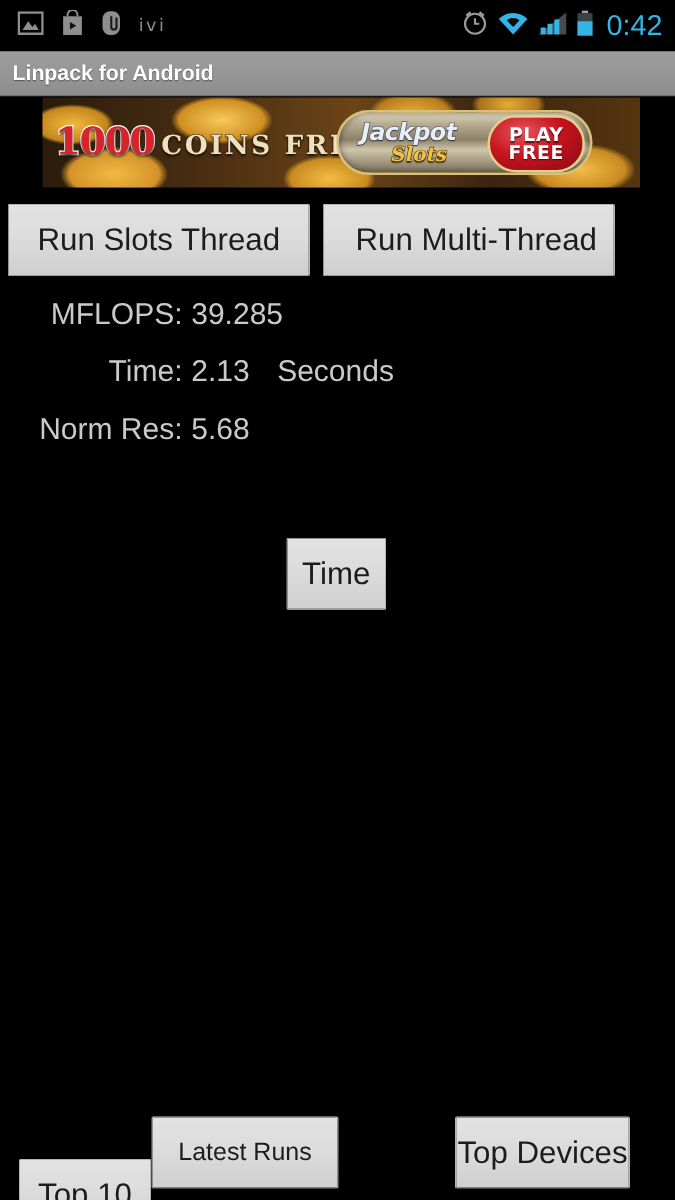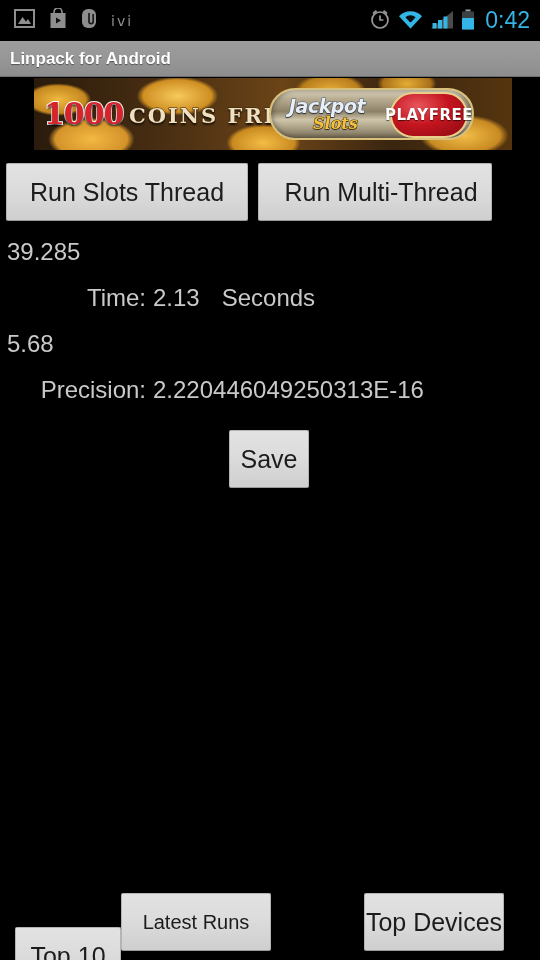--- a/index.html
+++ b/index.html
@@ -114,21 +114,21 @@
     -webkit-text-stroke: 1px #5a3a08;
     paint-order: stroke fill;
     text-shadow: 0 1px 1px rgba(0,0,0,.6);
   }
   .play-free-btn {
     position: absolute; right: 4px; top: 2px;
     width: 78px; height: 46px;
     border-radius: 23px;
     background: radial-gradient(ellipse at 35% 28%, #e8555c 0%, #c4151f 45%, #8c0a12 100%);
     border: 2px solid #e8cf8a;
-    display: flex; flex-direction: row;
+    display: flex; flex-direction: column;
     align-items: center; justify-content: center;
     line-height: 0.96;
   }
   .play-free-btn span {
     color: #ffffff; font-size: 15px; font-weight: bold;
     font-family: "DejaVu Sans", sans-serif; letter-spacing: 0.5px;
     text-shadow: 0 1px 1px rgba(0,0,0,.6);
   }
 
   
@@ -275,40 +275,37 @@
     </div>
   </div>
 
   <div class="run-row">
     <div class="btn" id="btn-single">Run Slots Thread</div>
     <div class="btn" id="btn-multi">Run Multi-Thread</div>
   </div>
 
   <div class="results">
     <div class="res-row">
+      <span class="res-label">MFLOPS:</span>
       <span class="res-value">39.285</span>
       <span class="res-value res-unit"></span>
     </div>
     <div class="res-row">
       <span class="res-label">Time:</span>
       <span class="res-value">2.13</span>
       <span class="res-value res-unit">Seconds</span>
     </div>
     <div class="res-row">
+      <span class="res-label">Norm Res:</span>
       <span class="res-value">5.68</span>
       <span class="res-value res-unit"></span>
     </div>
-    <div class="res-row">
-      <span class="res-label">Precision:</span>
-      <span class="res-value">2.220446049250313E-16</span>
-      <span class="res-value res-unit"></span>
-    </div>
-  </div>
-
-  <div class="btn" id="btn-save">Save</div>
+  </div>
+
+  <div class="btn" id="btn-save">Time</div>
 
   <div class="bottombar">
     <div class="btn" id="btn-top10">Top 10</div>
     <div class="btn" id="btn-latest">Latest Runs</div>
     <div class="btn" id="btn-topdev">Top Devices</div>
   </div>
 
 </div>
 
 </body></html>

